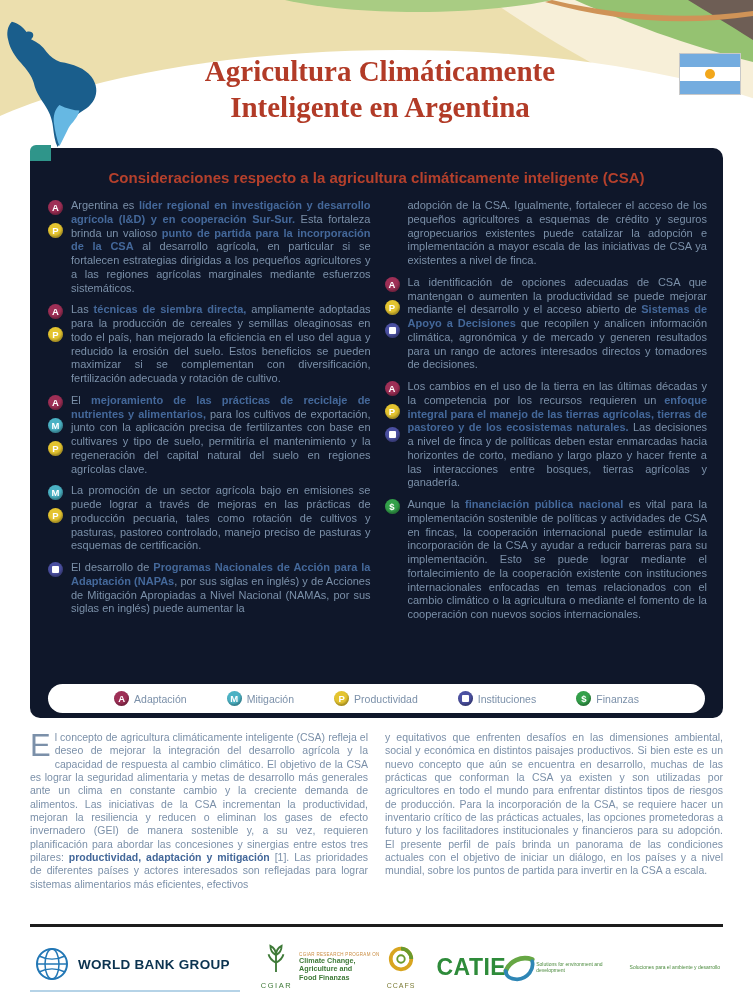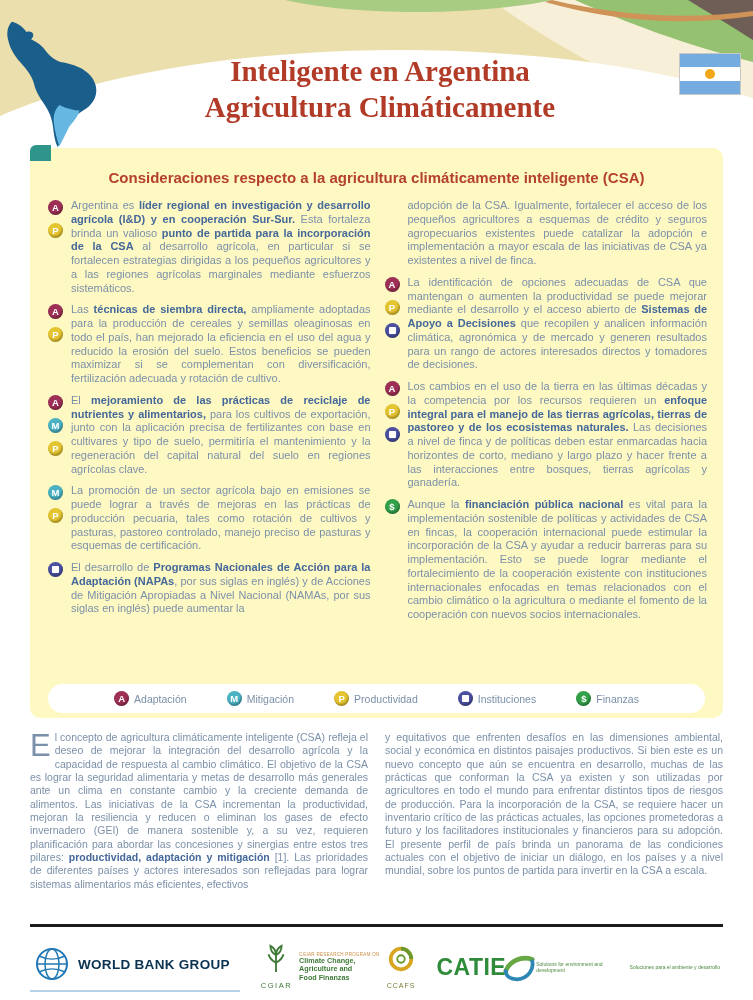--- a/index.html
+++ b/index.html
@@ -15,21 +15,21 @@
          line-height:1.24;color:#b23b27;}
   .flag{position:absolute;right:12px;top:53px;width:60px;height:40px;border:1px solid #c8c8c8;
         background:#ffffff;}
   .flag .stripe{height:13.33px;}
   .flag .blue{background:#74acdf;}
   .flag .sun{position:absolute;left:50%;top:50%;width:10px;height:10px;margin:-5px 0 0 -5px;
              border-radius:50%;background:#f2a71b;}
 
   
   .consider-box{position:absolute;left:30px;top:148px;width:693px;height:570px;
-                background:#fef9c3;border-radius:10px;}
+                background:#0f172a;border-radius:10px;}
   .corner-tab{position:absolute;left:0;top:-3px;width:21px;height:16px;background:#2f958a;
               border-radius:6px 0 0 0;}
   .box-title{text-align:center;color:#b5402c;font-weight:bold;font-size:15px;padding-top:21px;}
   .box-columns{display:flex;gap:14px;padding:13px 16px 0 18px;}
   .bcol{width:50%;}
   .bullet{display:flex;margin-bottom:8px;}
   .icon-col{width:23px;flex:none;display:flex;flex-direction:column;gap:8px;padding-top:1px;
             align-items:flex-start;}
   .mini-icon{width:15px;height:15px;border-radius:50%;color:#ffffff;font-size:9.5px;
              font-weight:bold;display:flex;align-items:center;justify-content:center;
@@ -91,22 +91,22 @@
     <svg class="map" width="118" height="128" viewBox="0 0 110 140">
       <path fill="#1a5e8c" d="M10,2 C18,4 23,9 26,13 C33,11 36,17 31,21 C38,24 44,29 48,35
         C52,40 57,44 63,46 C77,48 90,53 97,62 C103,70 104,79 100,87 C96,95 88,99 82,103
         C75,108 71,116 67,126 C65,131 62,136 60,139 C57,133 56,125 55,117 C54,107 50,99 46,93
         C42,87 36,79 34,69 C32,61 26,54 20,47 C14,41 8,32 6,22 C4,15 5,7 10,2 Z"></path>
       <path fill="#66b8e3" d="M62,93 C70,97 78,99 84,99 C82,107 76,112 72,118 C69,124 65,132 62,138
         C59,130 57,121 56,113 C55,105 57,98 62,93 Z"></path>
     </svg>
 
     <div class="title">
+      <div>Agricultura Climáticamente</div>
       <div>Inteligente en Argentina</div>
-      <div>Agricultura Climáticamente</div>
     </div>
 
     <div class="flag">
       <div class="stripe blue"></div>
       <div class="stripe"></div>
       <div class="stripe blue"></div>
       <div class="sun"></div>
     </div>
   </div>
 

